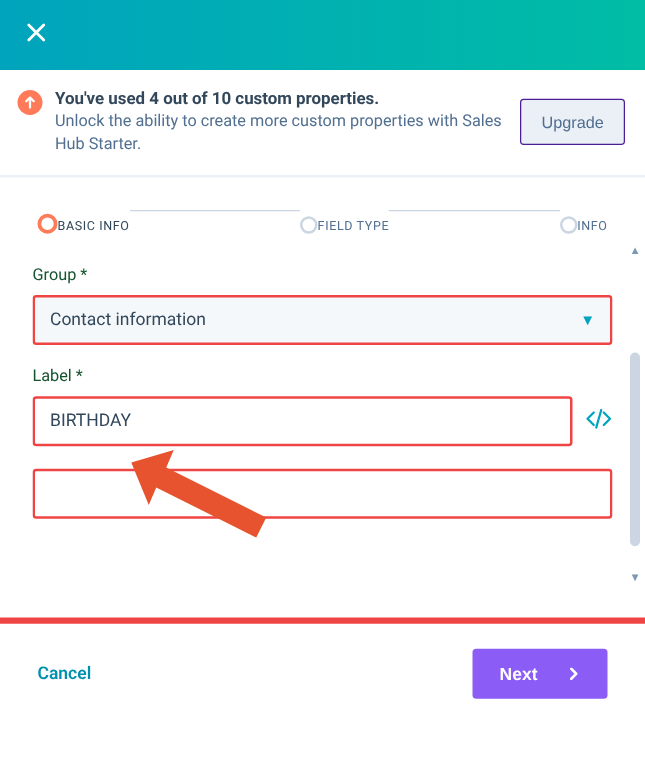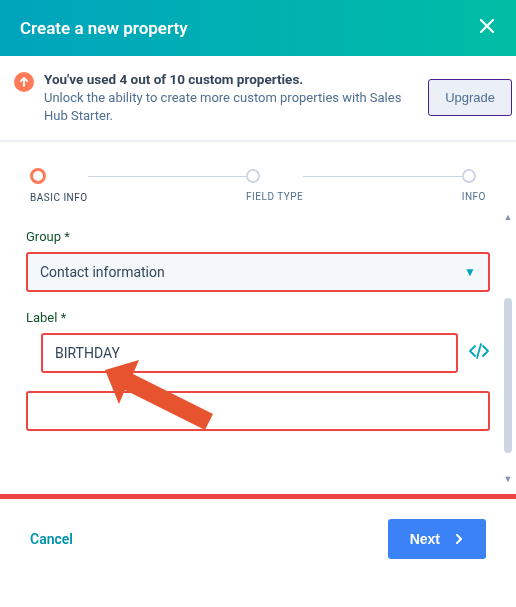--- a/index.html
+++ b/index.html
@@ -20,21 +20,21 @@
     justify-content: space-between;
     padding: 0 20px;
   }
   .header-title {
     color: #fff;
     font-weight: 600;
     font-size: 17px;
   }
   .close-btn { cursor: pointer; }
   .banner {
-    padding: 14px 4px 14px 14px;
+    padding: 14px 16px 14px 14px;
     border-bottom: 1px solid #eaf0f6;
     display: flex;
     align-items: center;
     gap: 10px;
   }
   .banner-icon {
     flex: 0 0 20px;
     width: 20px;
     height: 20px;
     background: #ff7a59;
@@ -57,21 +57,21 @@
     cursor: pointer;
     align-self: center;
   }
   .divider { height: 1px; background: #eaf0f6; }
   .spacer-top { height: 16px; }
   .stepper {
     display: flex;
     align-items: center;
     padding: 10px 30px 6px 30px;
   }
-  .step { display: flex; flex-direction: column; align-items: flex-start; position: relative; }
+  .step { display: flex; flex-direction: row; align-items: flex-end; position: relative; }
   .step-circle {
     width: 14px;
     height: 14px;
     border-radius: 50%;
     border: 2px solid #cbd6e2;
     background: #fff;
   }
   .step-circle.active { border: 3px solid #ff7a59; width: 16px; height: 16px; }
   .step-line { flex: 1; height: 1px; background: #cbd6e2; margin-top: -18px; }
   .step-label {
@@ -105,21 +105,21 @@
     background: #f5f8fa;
     height: 40px;
     padding: 0 12px;
     font-size: 14px;
     color: #33475b;
     display: flex;
     align-items: center;
     justify-content: space-between;
   }
   .select-caret { color: #00a4bd; font-size: 12px; }
-  .label-row { display: flex; align-items: center; gap: 10px; margin-left: 15px; }
+  .label-row { display: flex; align-items: center; gap: 10px; }
   .label-row .text-input { flex: 1; background: #fff; }
   .code-icon { color: #00a4bd; cursor: pointer; }
   .text-input.white { background: #fff; }
   .scroll-decor {
     position: absolute;
     right: 2px;
     top: 4px;
     width: 12px;
     display: flex;
     flex-direction: column;
@@ -145,45 +145,44 @@
     align-items: center;
     justify-content: space-between;
   }
   .cancel-link {
     color: #0091ae;
     font-weight: 600;
     font-size: 14px;
     cursor: pointer;
   }
   .next-btn {
-    background: #3b82f6;
+    background: #8b5cf6;
     color: #fff;
     border: none;
     border-radius: 3px;
     padding: 12px 22px;
     font-size: 14px;
     font-weight: 600;
     cursor: pointer;
     display: flex;
     align-items: center;
-    gap: 14px;
+    gap: 24px;
   }
   .arrow-annotation {
     position: absolute;
     left: 105px;
     top: 360px;
     pointer-events: none;
     z-index: 50;
   }
 </style>
 </head>
 <body>
 
 <div class="header">
-  <div class="header-title">Create a new property</div>
   <div class="close-btn">
     <svg width="18" height="18" viewBox="0 0 18 18">
         <path d="M3 3 L15 15 M15 3 L3 15" stroke="#fff" stroke-width="2.2" stroke-linecap="round"></path>
       </svg>
   </div>
 </div>
 
 <div class="banner">
   <div class="banner-icon">
     <svg width="12" height="12" viewBox="0 0 12 12">

